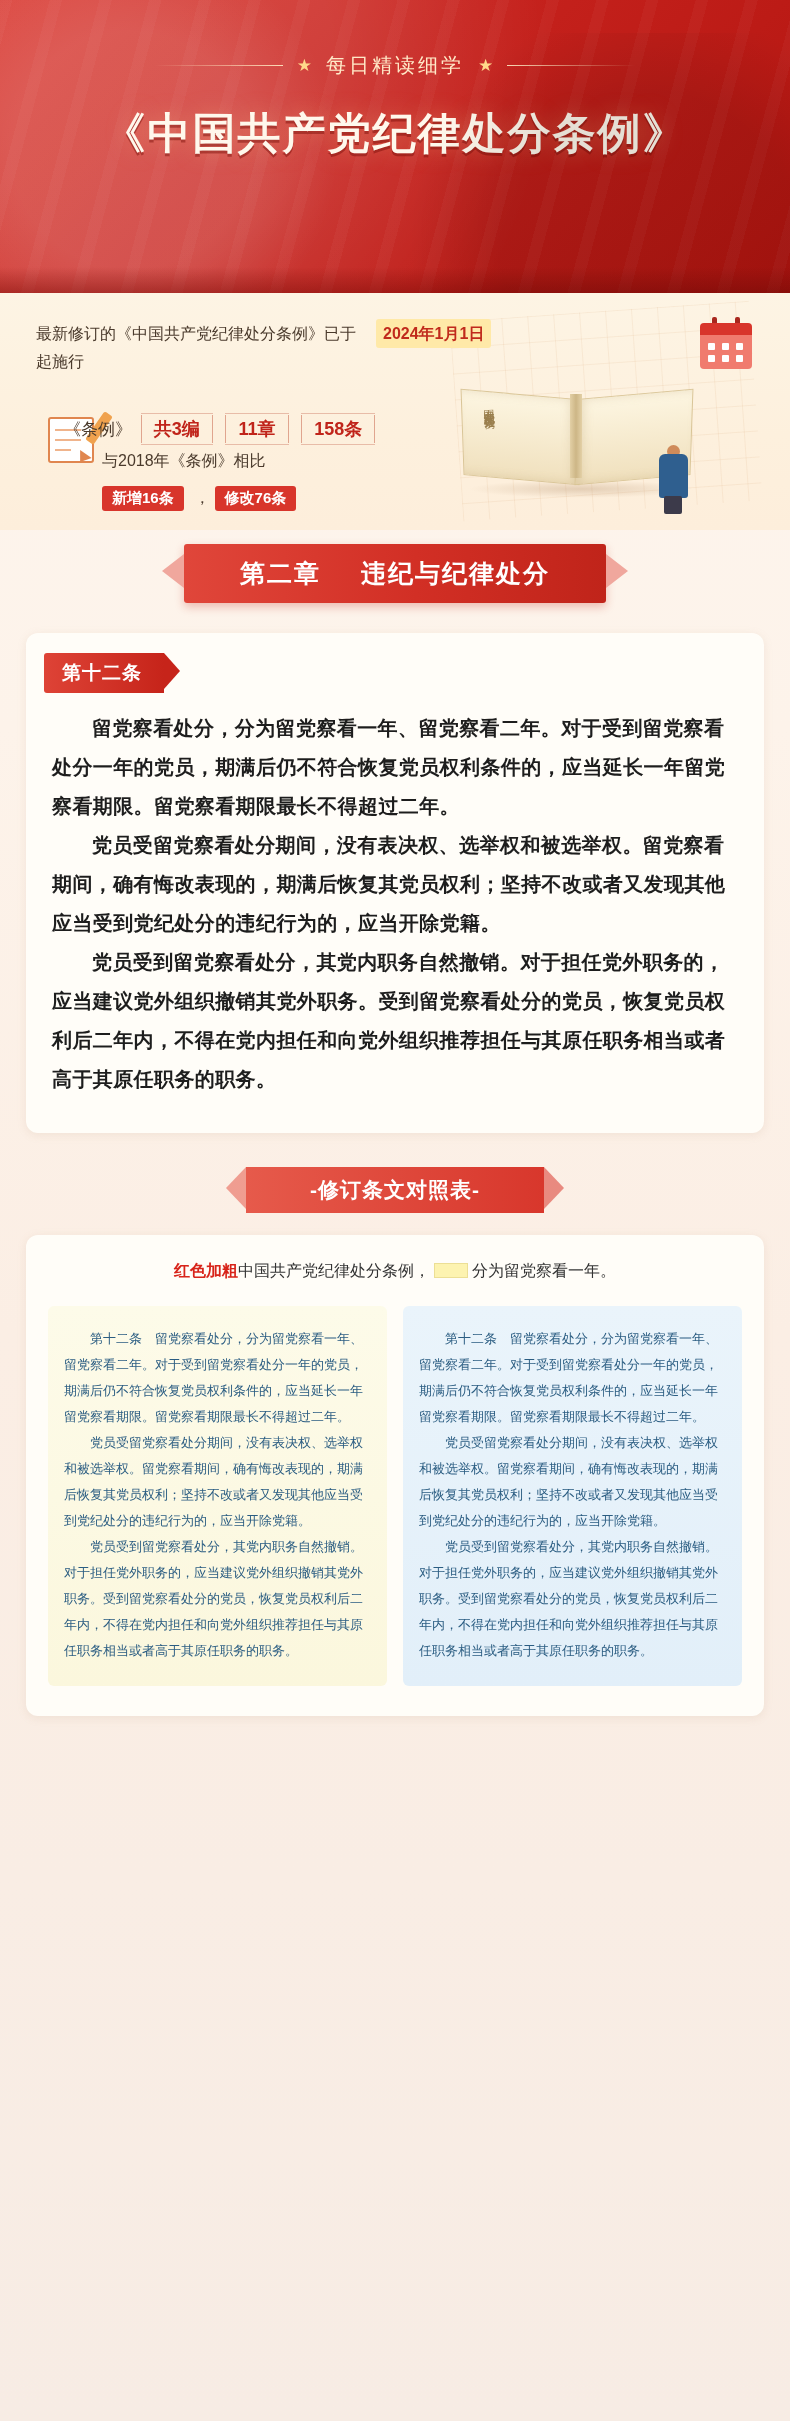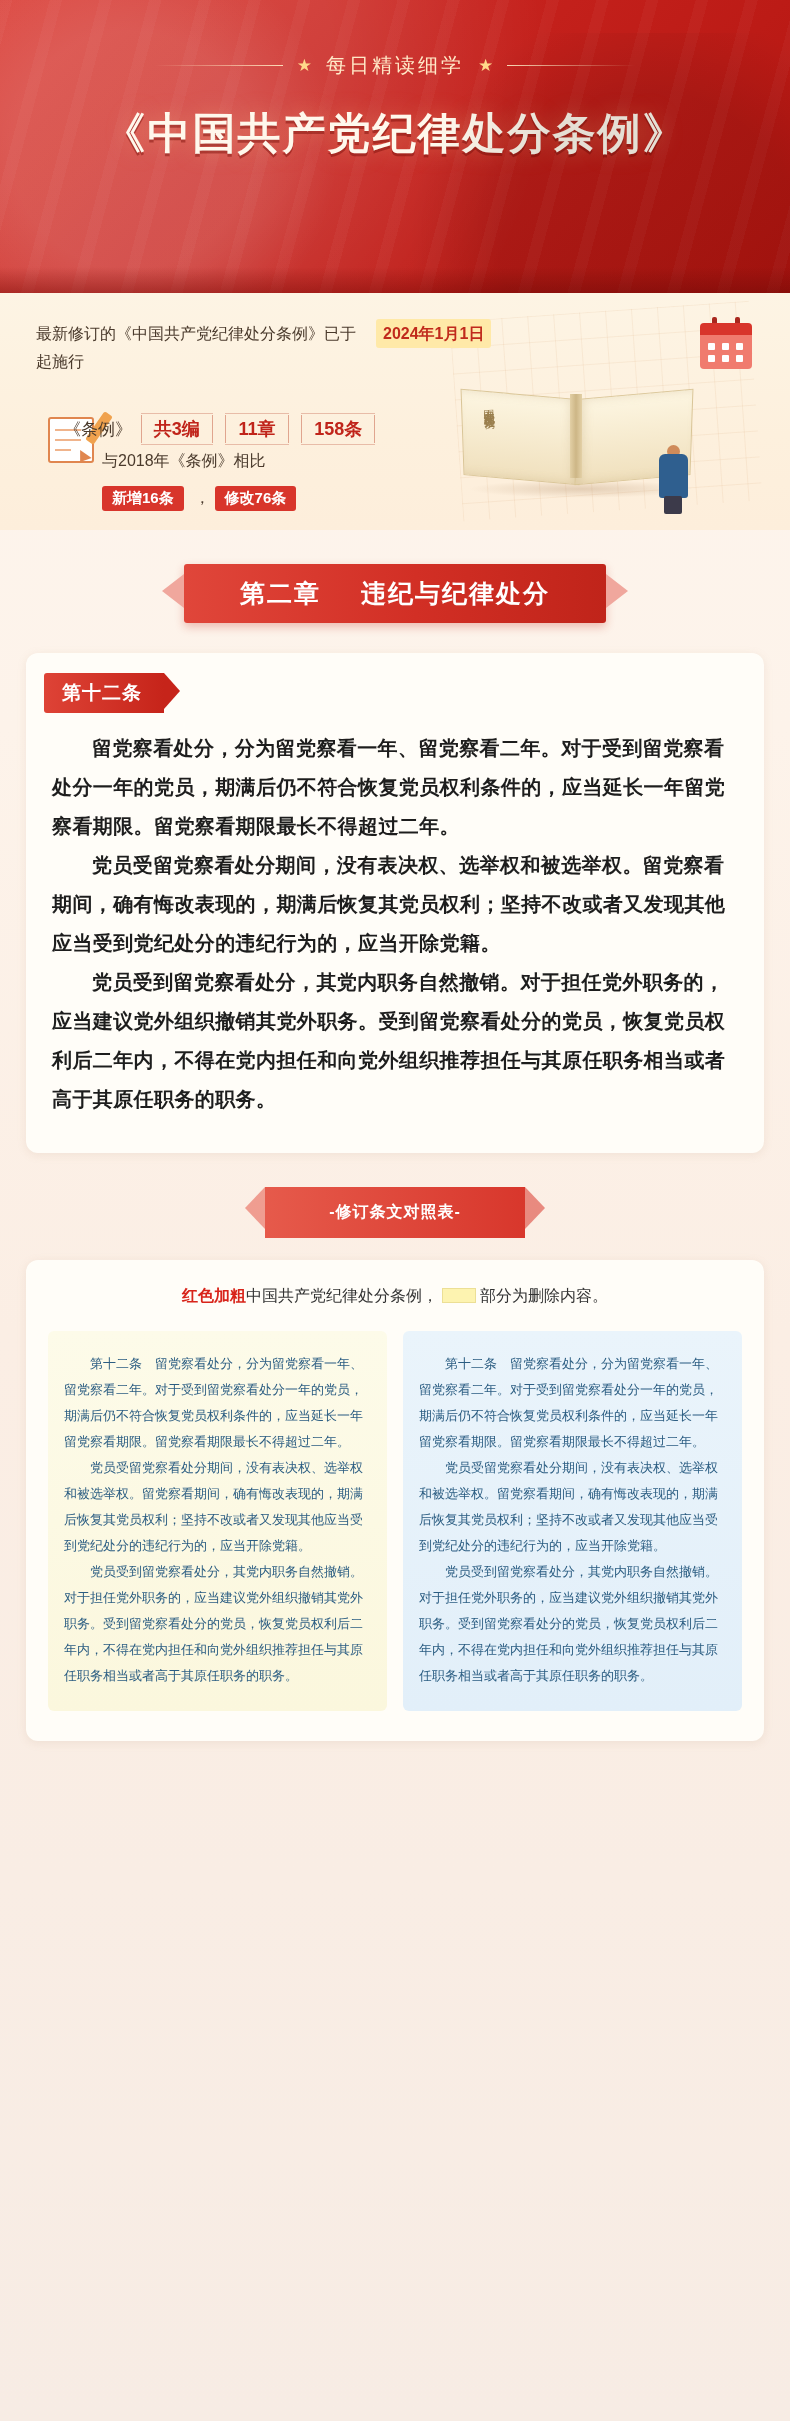--- a/index.html
+++ b/index.html
@@ -230,21 +230,21 @@
   .book-ill .person .leg{
     position:absolute; right: 20px; bottom: 6px; width:18px;height:18px;background:#3c3a4a;border-radius:2px;
   }
   .book-ill .shadow{
     position:absolute; left: 16px; bottom: 22px; width: 226px; height: 18px;
     background: radial-gradient(ellipse at center, rgba(170,130,90,.30), rgba(170,130,90,0) 70%);
   }
 
   
   .chapter-wrap{
-    margin-top: 34px;
+    margin-top: 14px;
     display:flex; justify-content:center; align-items:center;
   }
   .chapter-banner{
     position: relative;
     background: linear-gradient(90deg,#e0463a 0%, #d22f25 55%, #c0241a 100%);
     color:#fff;
     font-size: 25px;
     font-weight: bold;
     letter-spacing: 2px;
     padding: 13px 56px;
@@ -304,24 +304,24 @@
 
   
   .cmp-title-wrap{
     margin-top: 34px;
     display:flex; justify-content:center;
   }
   .cmp-title{
     position:relative;
     background: linear-gradient(90deg,#e65a4b 0%, #d8372c 100%);
     color:#fff;
-    font-size: 16px;
+    font-size: 21px;
     font-weight: bold;
     letter-spacing: 1px;
-    padding: 15px 64px;
+    padding: 9px 64px;
   }
   .cmp-title:before, .cmp-title:after{
     content:"";
     position:absolute; top:0; width:0;height:0;
     border-top: 21px solid transparent;
     border-bottom: 21px solid transparent;
   }
   .cmp-title:before{ left:-20px; border-right: 20px solid #e65a4b; opacity:.55; }
   .cmp-title:after{ right:-20px; border-left: 20px solid #d8372c; opacity:.55; }
 
@@ -460,21 +460,21 @@
       <p>党员受到留党察看处分，其党内职务自然撤销。对于担任党外职务的，应当建议党外组织撤销其党外职务。受到留党察看处分的党员，恢复党员权利后二年内，不得在党内担任和向党外组织推荐担任与其原任职务相当或者高于其原任职务的职务。</p>
     </div>
   </div>
 
   <div class="cmp-title-wrap">
     <div class="cmp-title">-修订条文对照表-</div>
   </div>
 
   <div class="cmp-card">
     <div class="legend">
-      <span class="red-bold">红色加粗</span><span>中国共产党纪律处分条例，</span><span class="swatch"></span><span>部分为删除内容。</span>
+      <span class="red-bold">红色加粗</span><span>中国共产党纪律处分条例，</span><span class="swatch"></span><span>分为留党察看一年。</span>
     </div>
 
     <div class="cmp-cols">
       <div class="col old">
         <p>第十二条　留党察看处分，分为留党察看一年、留党察看二年。对于受到留党察看处分一年的党员，期满后仍不符合恢复党员权利条件的，应当延长一年留党察看期限。留党察看期限最长不得超过二年。</p>
         <p>党员受留党察看处分期间，没有表决权、选举权和被选举权。留党察看期间，确有悔改表现的，期满后恢复其党员权利；坚持不改或者又发现其他应当受到党纪处分的违纪行为的，应当开除党籍。</p>
         <p>党员受到留党察看处分，其党内职务自然撤销。对于担任党外职务的，应当建议党外组织撤销其党外职务。受到留党察看处分的党员，恢复党员权利后二年内，不得在党内担任和向党外组织推荐担任与其原任职务相当或者高于其原任职务的职务。</p>
       </div>
       <div class="col new">
         <p>第十二条　留党察看处分，分为留党察看一年、留党察看二年。对于受到留党察看处分一年的党员，期满后仍不符合恢复党员权利条件的，应当延长一年留党察看期限。留党察看期限最长不得超过二年。</p>

